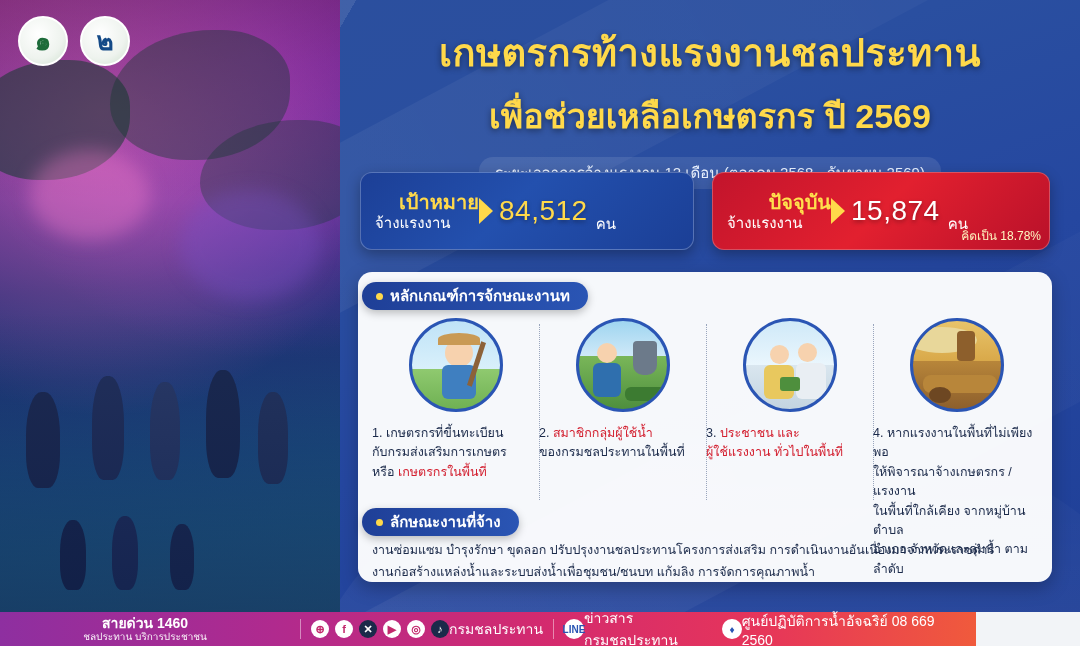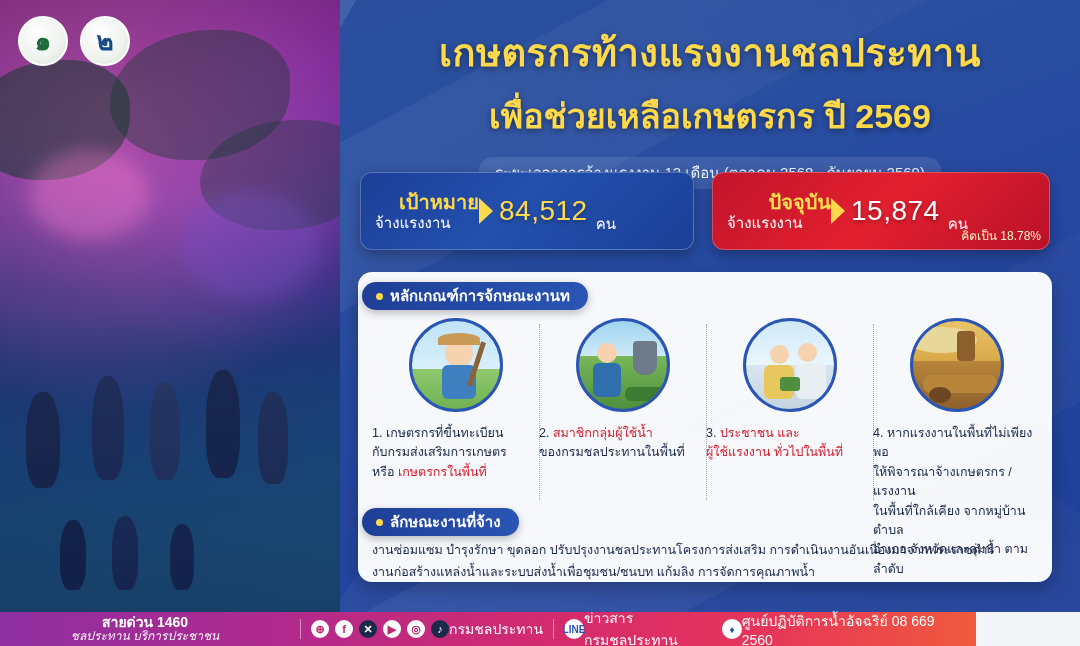--- a/index.html
+++ b/index.html
@@ -169,21 +169,21 @@
   }
 
   
   #footer {
     position:absolute; left:0; bottom:0; width:976px; height: 34px;
     background: linear-gradient(90deg,#8e2fa0 0%, #b02a8e 28%, #d32a6f 55%, #e6355a 78%, #f05a3c 100%);
     display:flex; align-items:center; color:#ffffff;
   }
   #footer .hot { width: 300px; text-align:center; line-height:1.1; }
   #footer .hot .h1 { font-size: 14px; font-weight:bold; }
-  #footer .hot .h2 { font-size: 12px; opacity:.95;font-style:italic; }
+  #footer .hot .h2 { font-size: 10px; opacity:.95; }
   .fsep { width:1px; height:20px; background: rgba(255,255,255,.45); margin: 0 10px; }
   .ficons { display:flex; align-items:center; gap: 6px; }
   .fic {
     width: 18px; height: 18px; border-radius: 50%;
     background: #ffffff; color:#c2286c;
     font-size: 11px; font-weight:bold;
     display:flex; align-items:center; justify-content:center;
   }
   .fic.dark { background:#1b2a4a; color:#fff; }
   #footer .ftxt { font-size: 14px; }

